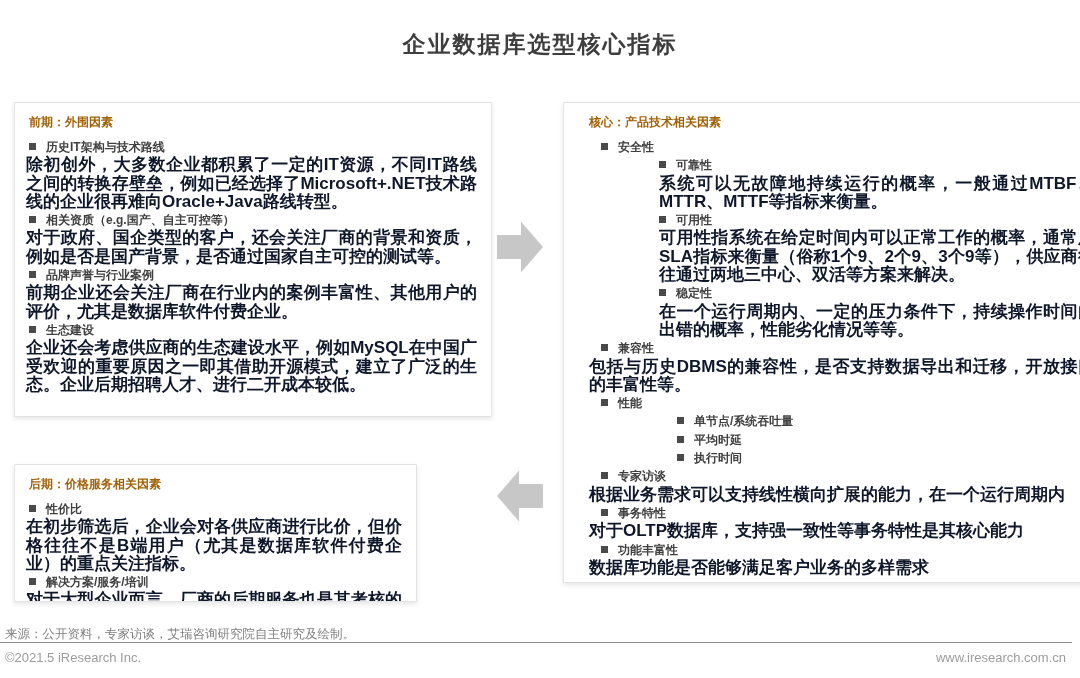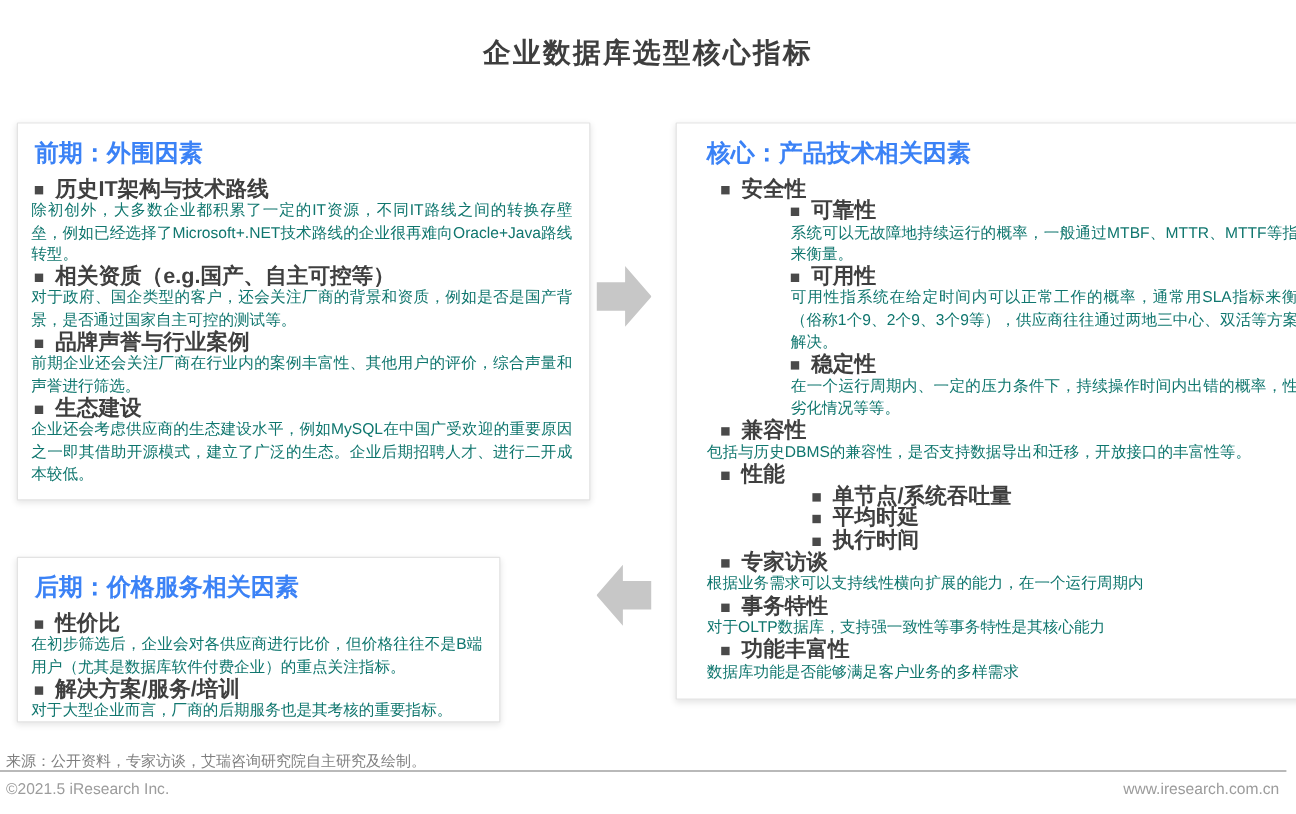--- a/index.html
+++ b/index.html
@@ -15,33 +15,34 @@
   .box {
     position:absolute; background:#ffffff; box-sizing:border-box;
     border:1px solid #e3e3e3; border-radius:1px;
     box-shadow:0 2px 5px rgba(0,0,0,0.10);
     padding:9px 14px 8px 11px; overflow:hidden;
   }
   #box-pre  { left:14px;  top:102px; width:478px; height:315px; }
   #box-post { left:14px;  top:464px; width:403px; height:138px; }
   #box-core { left:563px; top:102px; width:547px; height:481px; padding-left:25px; }
   .bh {
-    margin:2px 0 7px 3px; font-size:20px; font-weight:bold; color:#3b82f6;
+    margin:2px 0 7px 3px; font-size:12px; font-weight:bold; color:#a16207;
   }
   .li {
-    font-size:18px; font-weight:bold; color:#3f3f3f; line-height:18.3px;
+    font-size:12px; font-weight:bold; color:#3f3f3f; line-height:18.3px;
     margin-left:3px; white-space:nowrap;
   }
   .bullet {
     display:inline-block; width:7px; height:7px; background:#4a4a4a;
     margin-right:10px; vertical-align:1px;
   }
   .body {
-    margin:0; font-size:13px; color:#0f766e; line-height:18.3px;
+    margin:0; font-size:17px; color:#0f172a; line-height:18.3px;
     text-align:justify;
+    font-weight:bold;
   }
   
   .ind1 { margin-left:12px; }
   .ind2 { margin-left:70px; }
   .ind3 { margin-left:88px; }
   .arrow {
     position:absolute; width:46px; height:54px; background:#c7c7c7;
   }
   #arrow-right {
     left:497px; top:220px;
@@ -73,21 +74,21 @@
 <section class="box" id="box-pre">
   <h2 class="bh">前期：外围因素</h2>
 
   <div class="li"><span class="bullet"></span><span>历史IT架构与技术路线</span></div>
   <p class="body">除初创外，大多数企业都积累了一定的IT资源，不同IT路线之间的转换存壁垒，例如已经选择了Microsoft+.NET技术路线的企业很再难向Oracle+Java路线转型。</p>
 
   <div class="li"><span class="bullet"></span><span>相关资质（e.g.国产、自主可控等）</span></div>
   <p class="body">对于政府、国企类型的客户，还会关注厂商的背景和资质，例如是否是国产背景，是否通过国家自主可控的测试等。</p>
 
   <div class="li"><span class="bullet"></span><span>品牌声誉与行业案例</span></div>
-  <p class="body">前期企业还会关注厂商在行业内的案例丰富性、其他用户的评价，综合声量和声誉进行筛选。</p>
+  <p class="body">前期企业还会关注厂商在行业内的案例丰富性、其他用户的评价，尤其是数据库软件付费企业。</p>
 
   <div class="li"><span class="bullet"></span><span>生态建设</span></div>
   <p class="body">企业还会考虑供应商的生态建设水平，例如MySQL在中国广受欢迎的重要原因之一即其借助开源模式，建立了广泛的生态。企业后期招聘人才、进行二开成本较低。</p>
 </section>
 
 <section class="box" id="box-post">
   <h2 class="bh">后期：价格服务相关因素</h2>
 
   <div class="li"><span class="bullet"></span><span>性价比</span></div>
   <p class="body">在初步筛选后，企业会对各供应商进行比价，但价格往往不是B端用户（尤其是数据库软件付费企业）的重点关注指标。</p>

